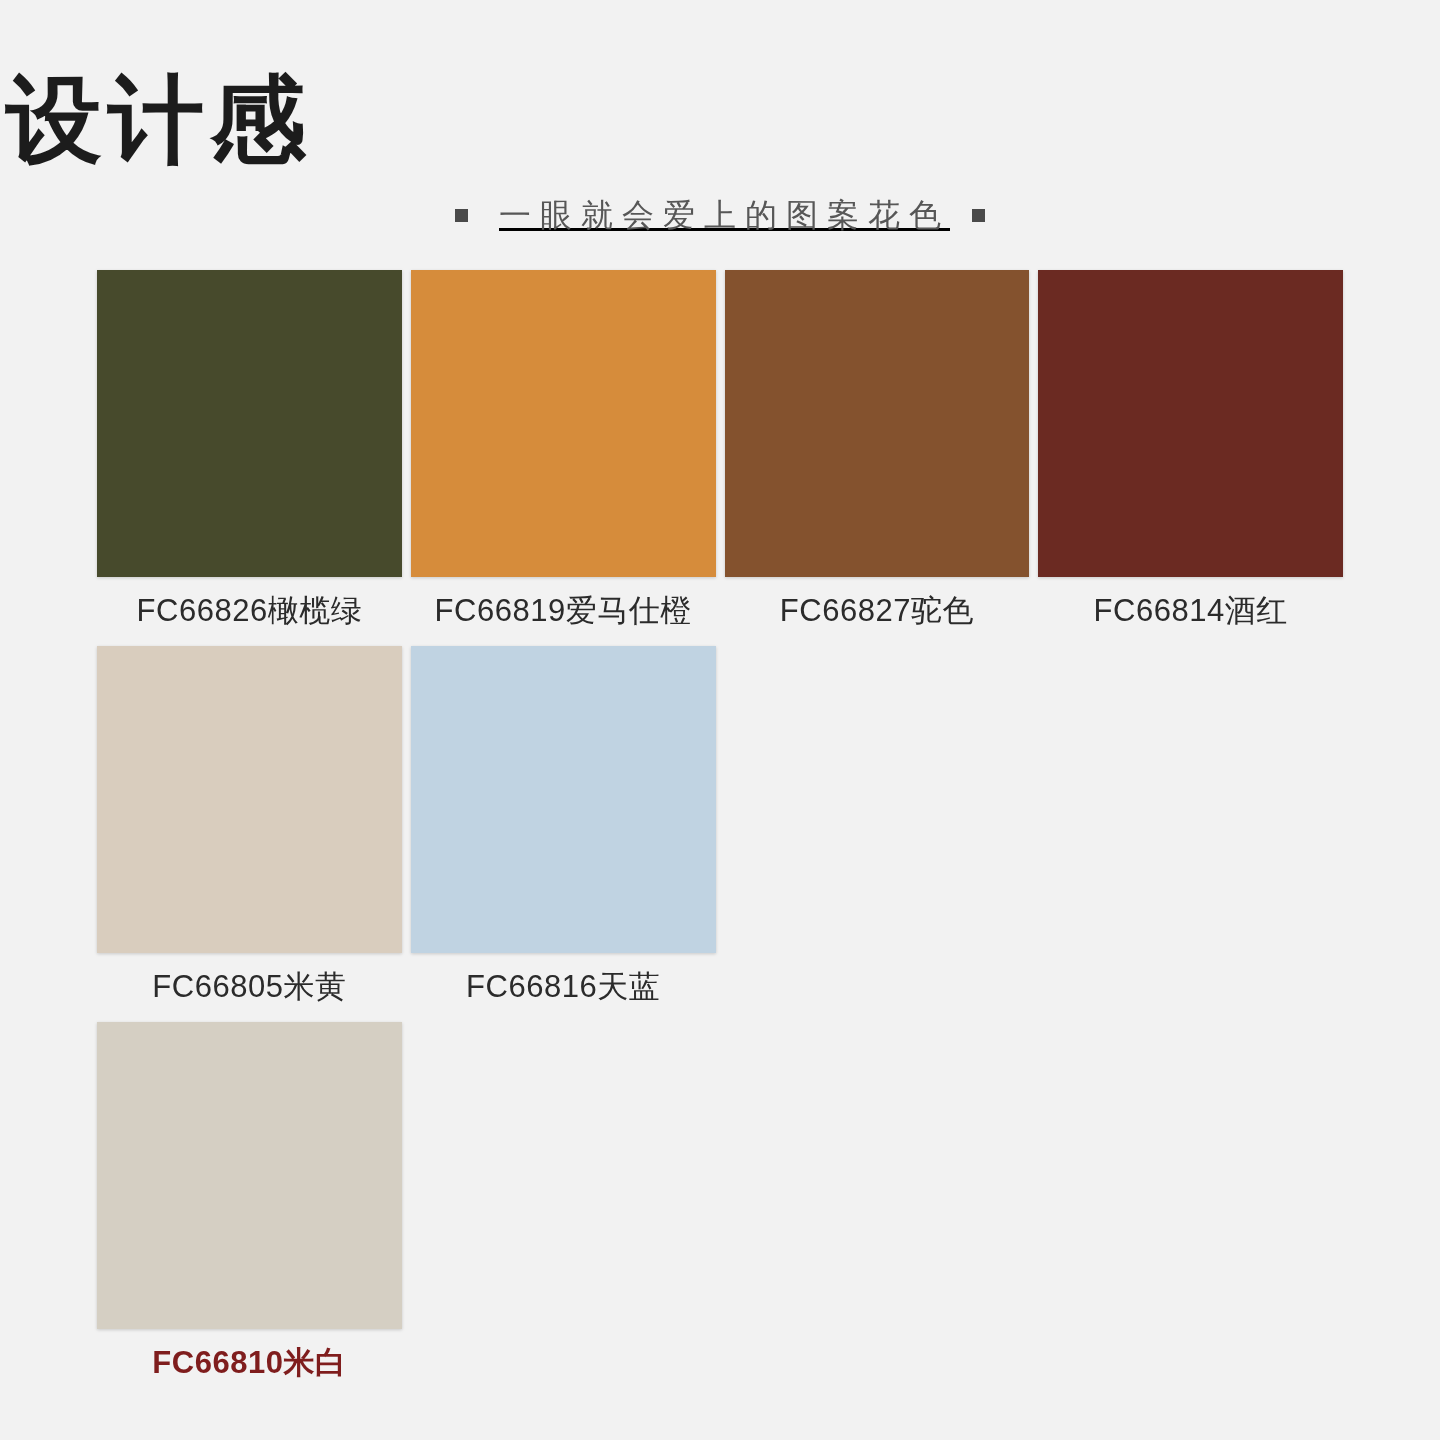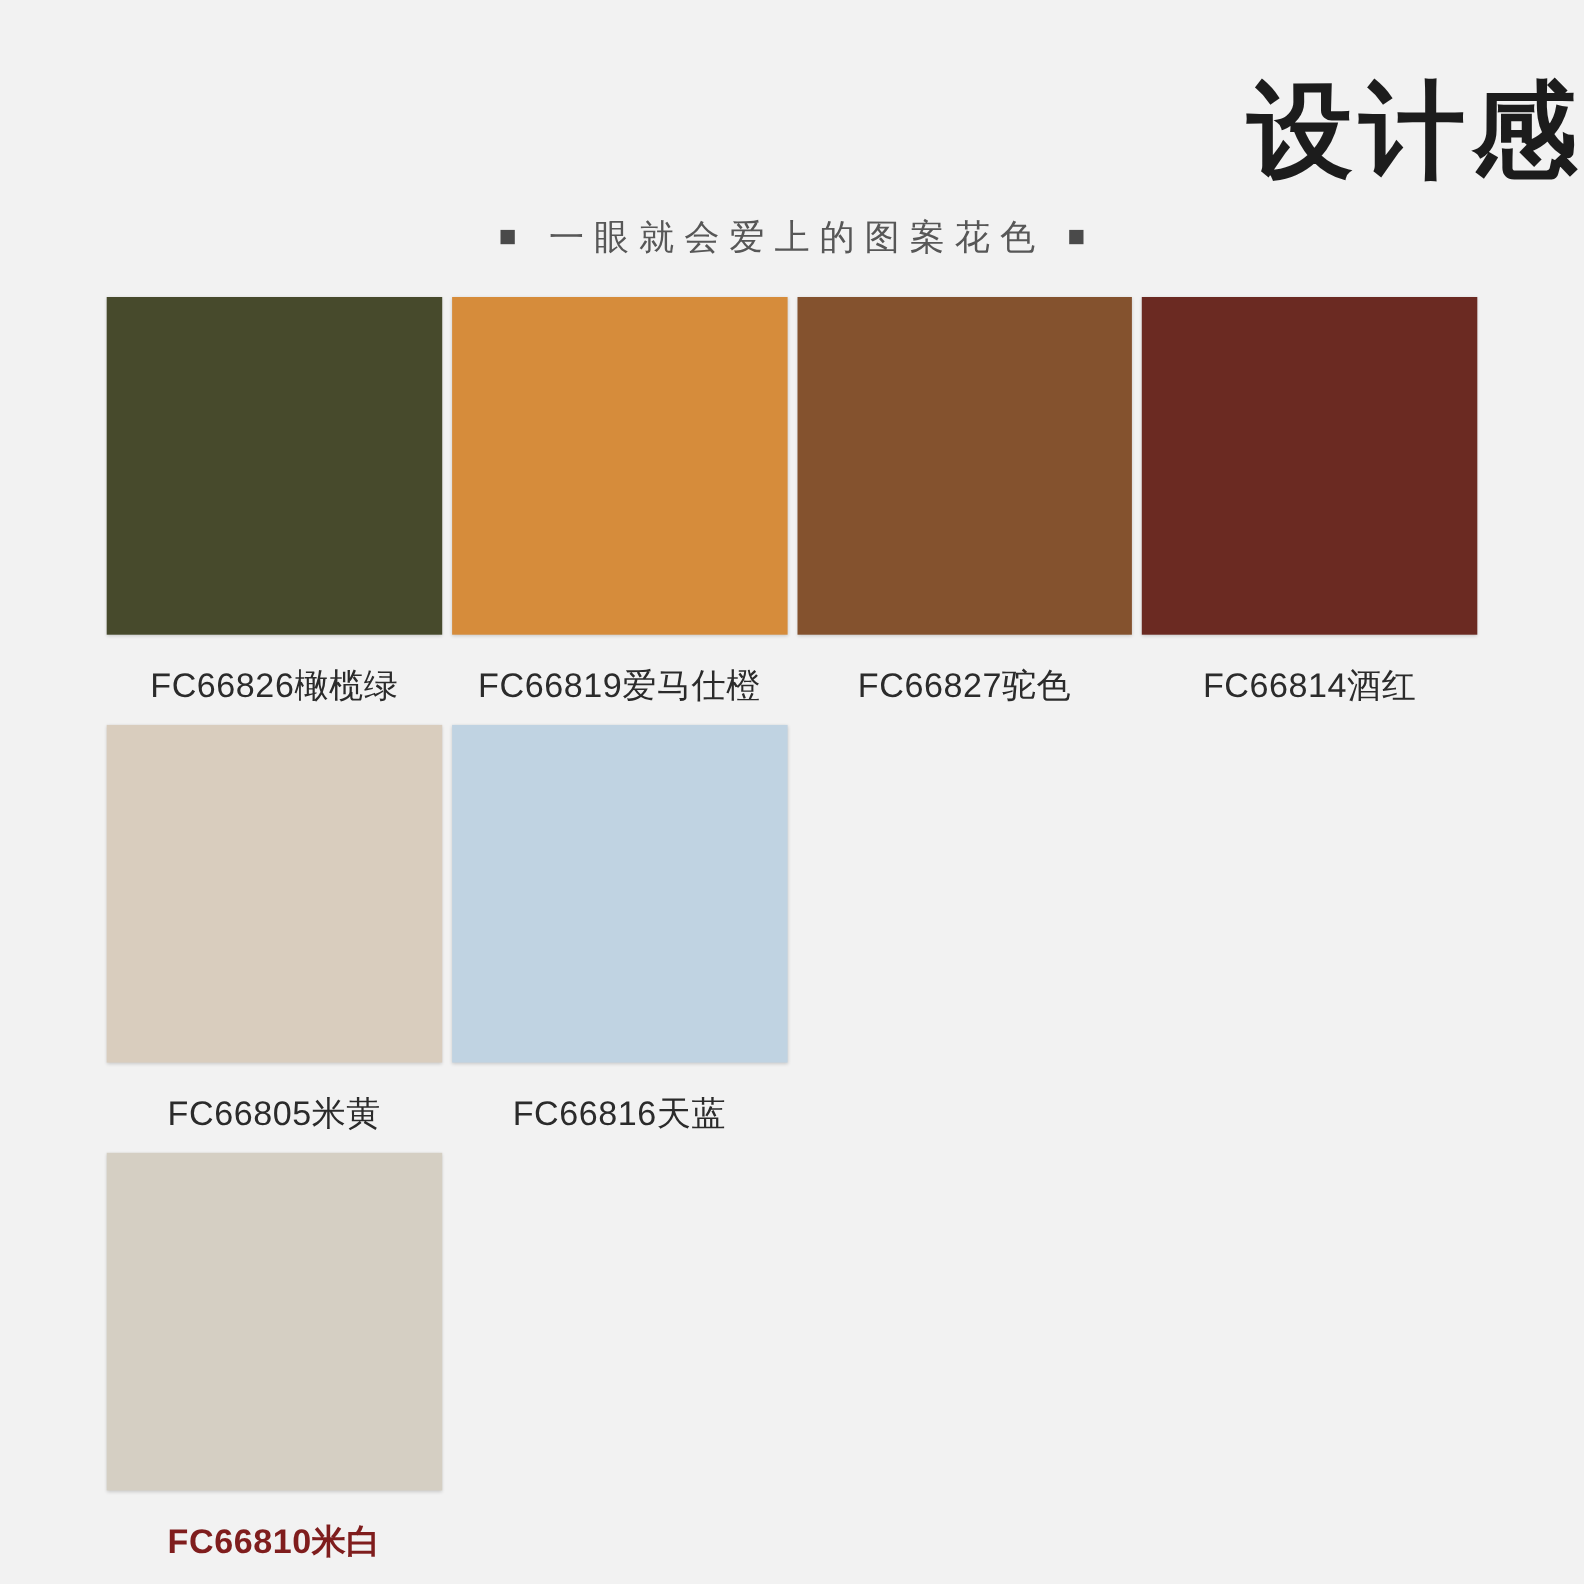--- a/index.html
+++ b/index.html
@@ -16,37 +16,38 @@
   .page {
     position: relative;
     width: 1440px;
     height: 1440px;
     box-sizing: border-box;
   }
 
   
   .header {
     padding-top: 68px;
-    text-align: right;
+    text-align: left;
   }
   .main-title {
     font-size: 96px;
     line-height: 1.08;
     font-weight: 700;
     color: #1c1c1c;
     letter-spacing: 6px;
     margin: 0;
     padding-left: 6px;
   }
   .subtitle-row {
     margin-top: 22px;
     display: flex;
     align-items: center;
     justify-content: center;
     gap: 22px;
+    text-decoration: underline;
   }
   .bullet-square {
     width: 13px;
     height: 13px;
     background: #4a4a4a;
     display: block;
     flex: 0 0 auto;
   }
   .subtitle-text {
     font-size: 32px;
@@ -74,21 +75,21 @@
     display: flex;
     flex-direction: column;
     align-items: center;
   }
   .swatch-chip {
     width: 100%;
     height: 307px;
     box-shadow: 0 1px 3px rgba(0, 0, 0, 0.17);
   }
   .swatch-label {
-    margin-top: 26px;
+    margin-top: 13px;
     font-size: 31px;
     color: #2b2b2b;
     letter-spacing: 0.5px;
     white-space: nowrap;
     text-align: center;
   }
   .row-3 .swatch-label {
     font-weight: 700;
     color: #7f1d1d;
   }

